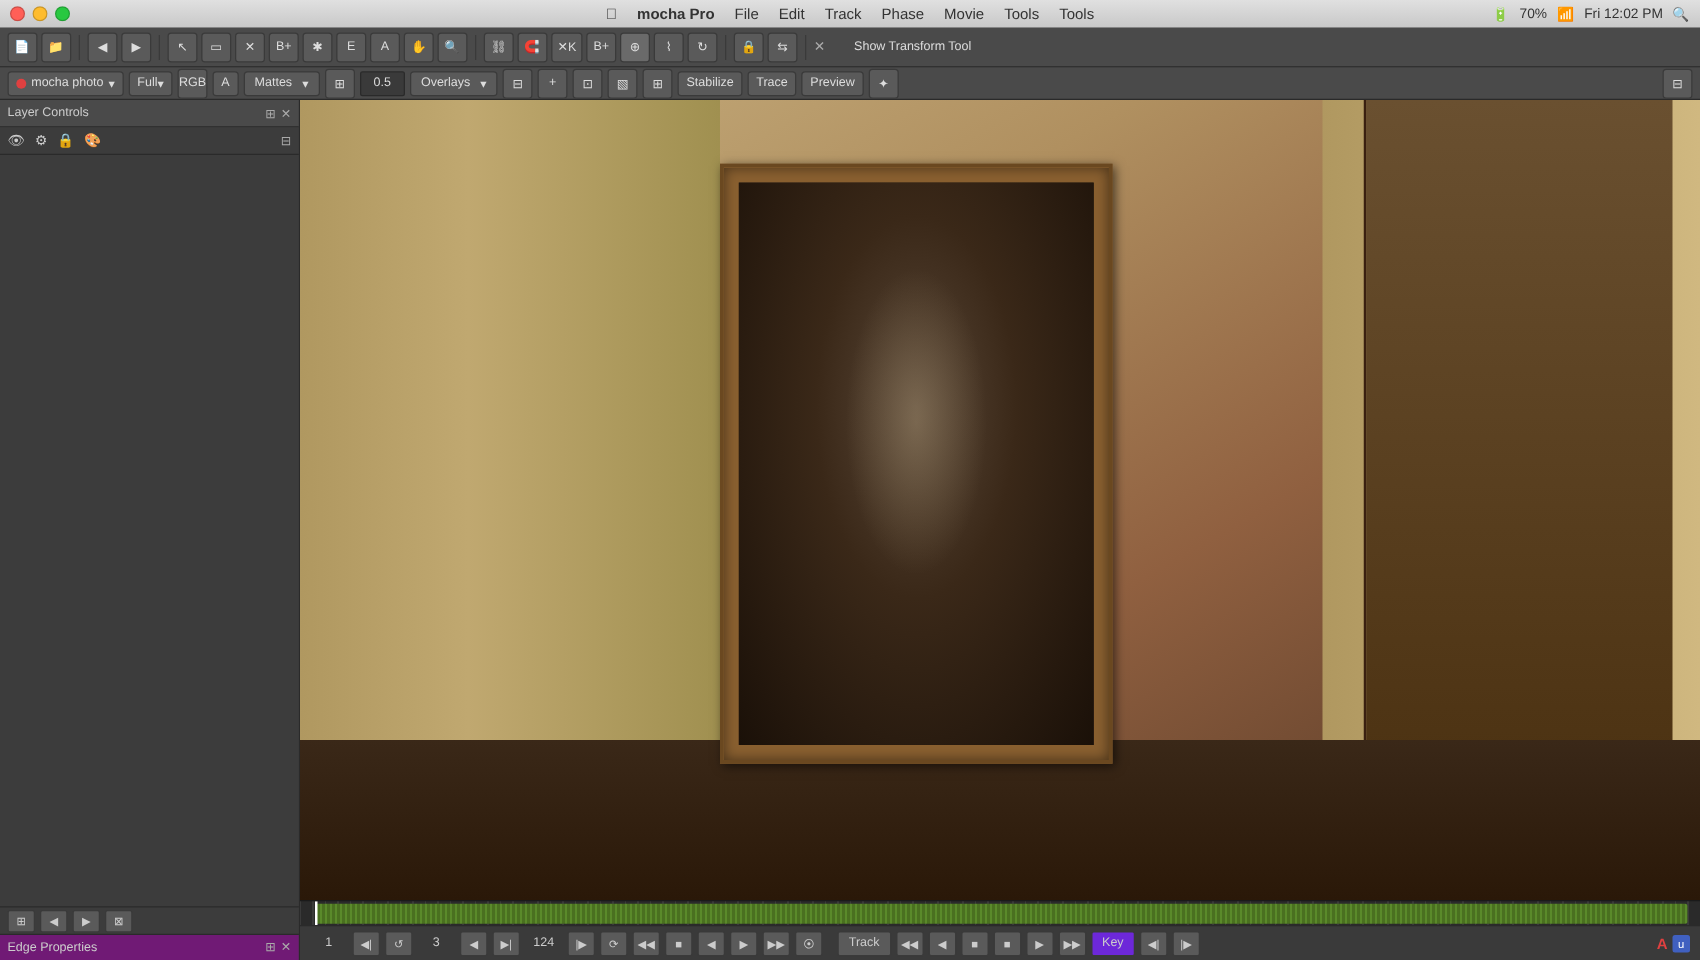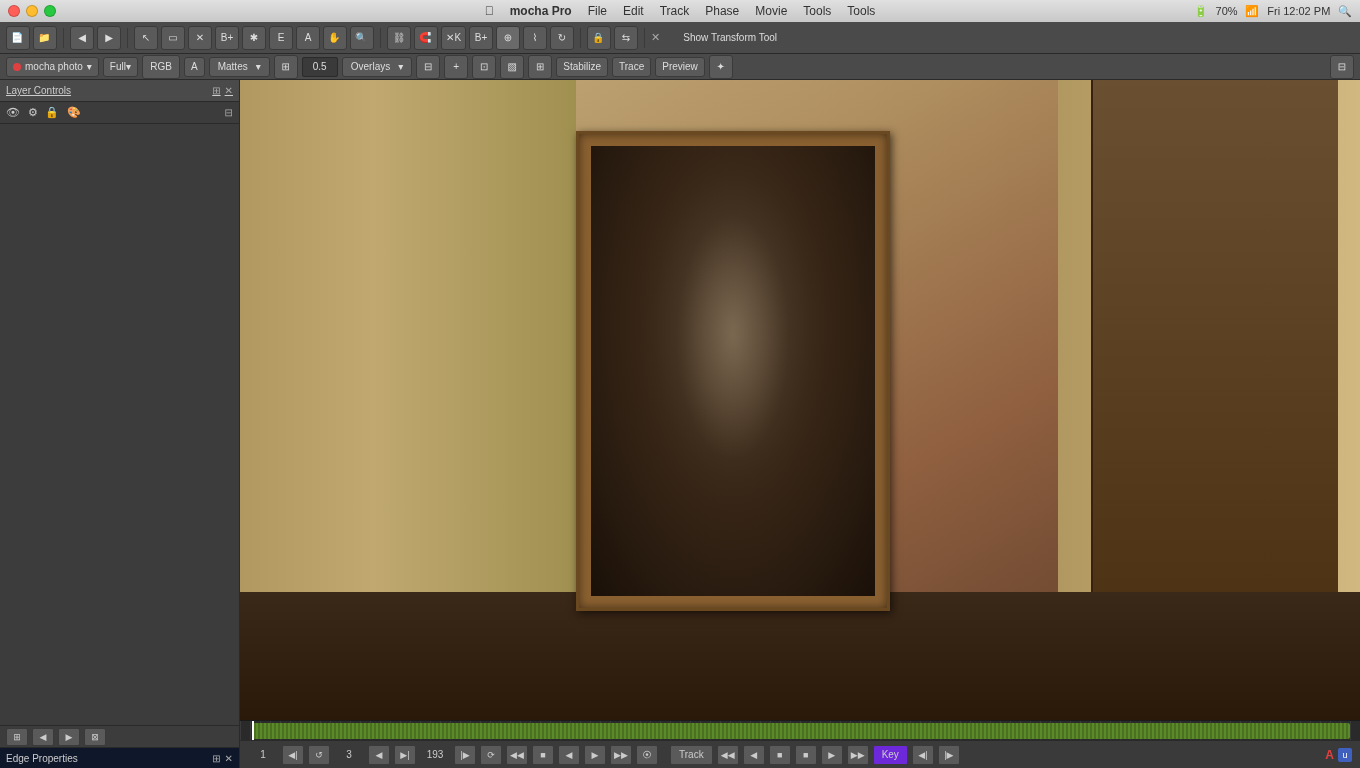--- a/index.html
+++ b/index.html
@@ -201,21 +201,20 @@
     #layer-controls-header {
       height: 22px;
       background: #4a4a4a;
       display: flex;
       align-items: center;
       padding: 0 6px;
       gap: 22px;
       border-bottom: 1px solid #2a2a2a;
       font-size: 10px;
       color: #ccc;
-      text-decoration: underline;
     }
     .panel-header-icons {
       display: flex;
       gap: 4px;
       margin-left: auto;
     }
     .panel-icon {
       font-size: 10px;
       color: #aaa;
       cursor: pointer;
@@ -258,21 +257,21 @@
       justify-content: center;
       cursor: pointer;
     }
 
     #edge-properties {
       background: #3c3c3c;
       border-top: 1px solid #2a2a2a;
     }
     #edge-properties-header {
       height: 20px;
-      background: #0f172a;
+      background: #701a75;
       display: flex;
       align-items: center;
       padding: 0 6px;
       gap: 6px;
       font-size: 10px;
       color: #ccc;
     }
     .edge-props-content {
       padding: 8px 6px;
     }
@@ -585,21 +584,21 @@
 <div id="view-header">
   <div class="view-dropdown">
     <span class="red-dot"></span>
     <span>mocha photo</span>
     <span>▾</span>
   </div>
   <div class="view-btn">
     <span>Full</span>
       <span>▾</span>
   </div>
-  <div class="toolbar-btn" style="width:38px;">RGB</div>
+  <div class="toolbar-btn" style="width:24px;">RGB</div>
   <div class="view-btn">A</div>
   <div class="overlay-btn">
     <span>Mattes</span>
     <span>▾</span>
   </div>
   <div class="toolbar-btn">⊞</div>
   <input type="text" class="number-field" value="0.5" style="">
   <div class="overlay-btn">
     <span>Overlays</span>
     <span>▾</span>
@@ -683,21 +682,21 @@
       </div>
     </div>
 
     <div id="transport-bar">
       <span class="timecode">1</span>
       <div class="transport-btn">◀|</div>
       <div class="transport-btn">↺</div>
       <span class="timecode">3</span>
       <div class="transport-btn">◀</div>
       <div class="transport-btn">▶|</div>
-      <span class="timecode">193</span>
+      <span class="timecode">124</span>
       <div class="transport-btn">|▶</div>
       <div class="transport-btn">⟳</div>
       <div class="transport-btn">◀◀</div>
       <div class="transport-btn">■</div>
       <div class="transport-btn">◀</div>
       <div class="transport-btn">▶</div>
       <div class="transport-btn">▶▶</div>
       <div class="transport-btn">⦿</div>
       <div class="track-btn">Track</div>
       <div class="transport-btn">◀◀</div>

